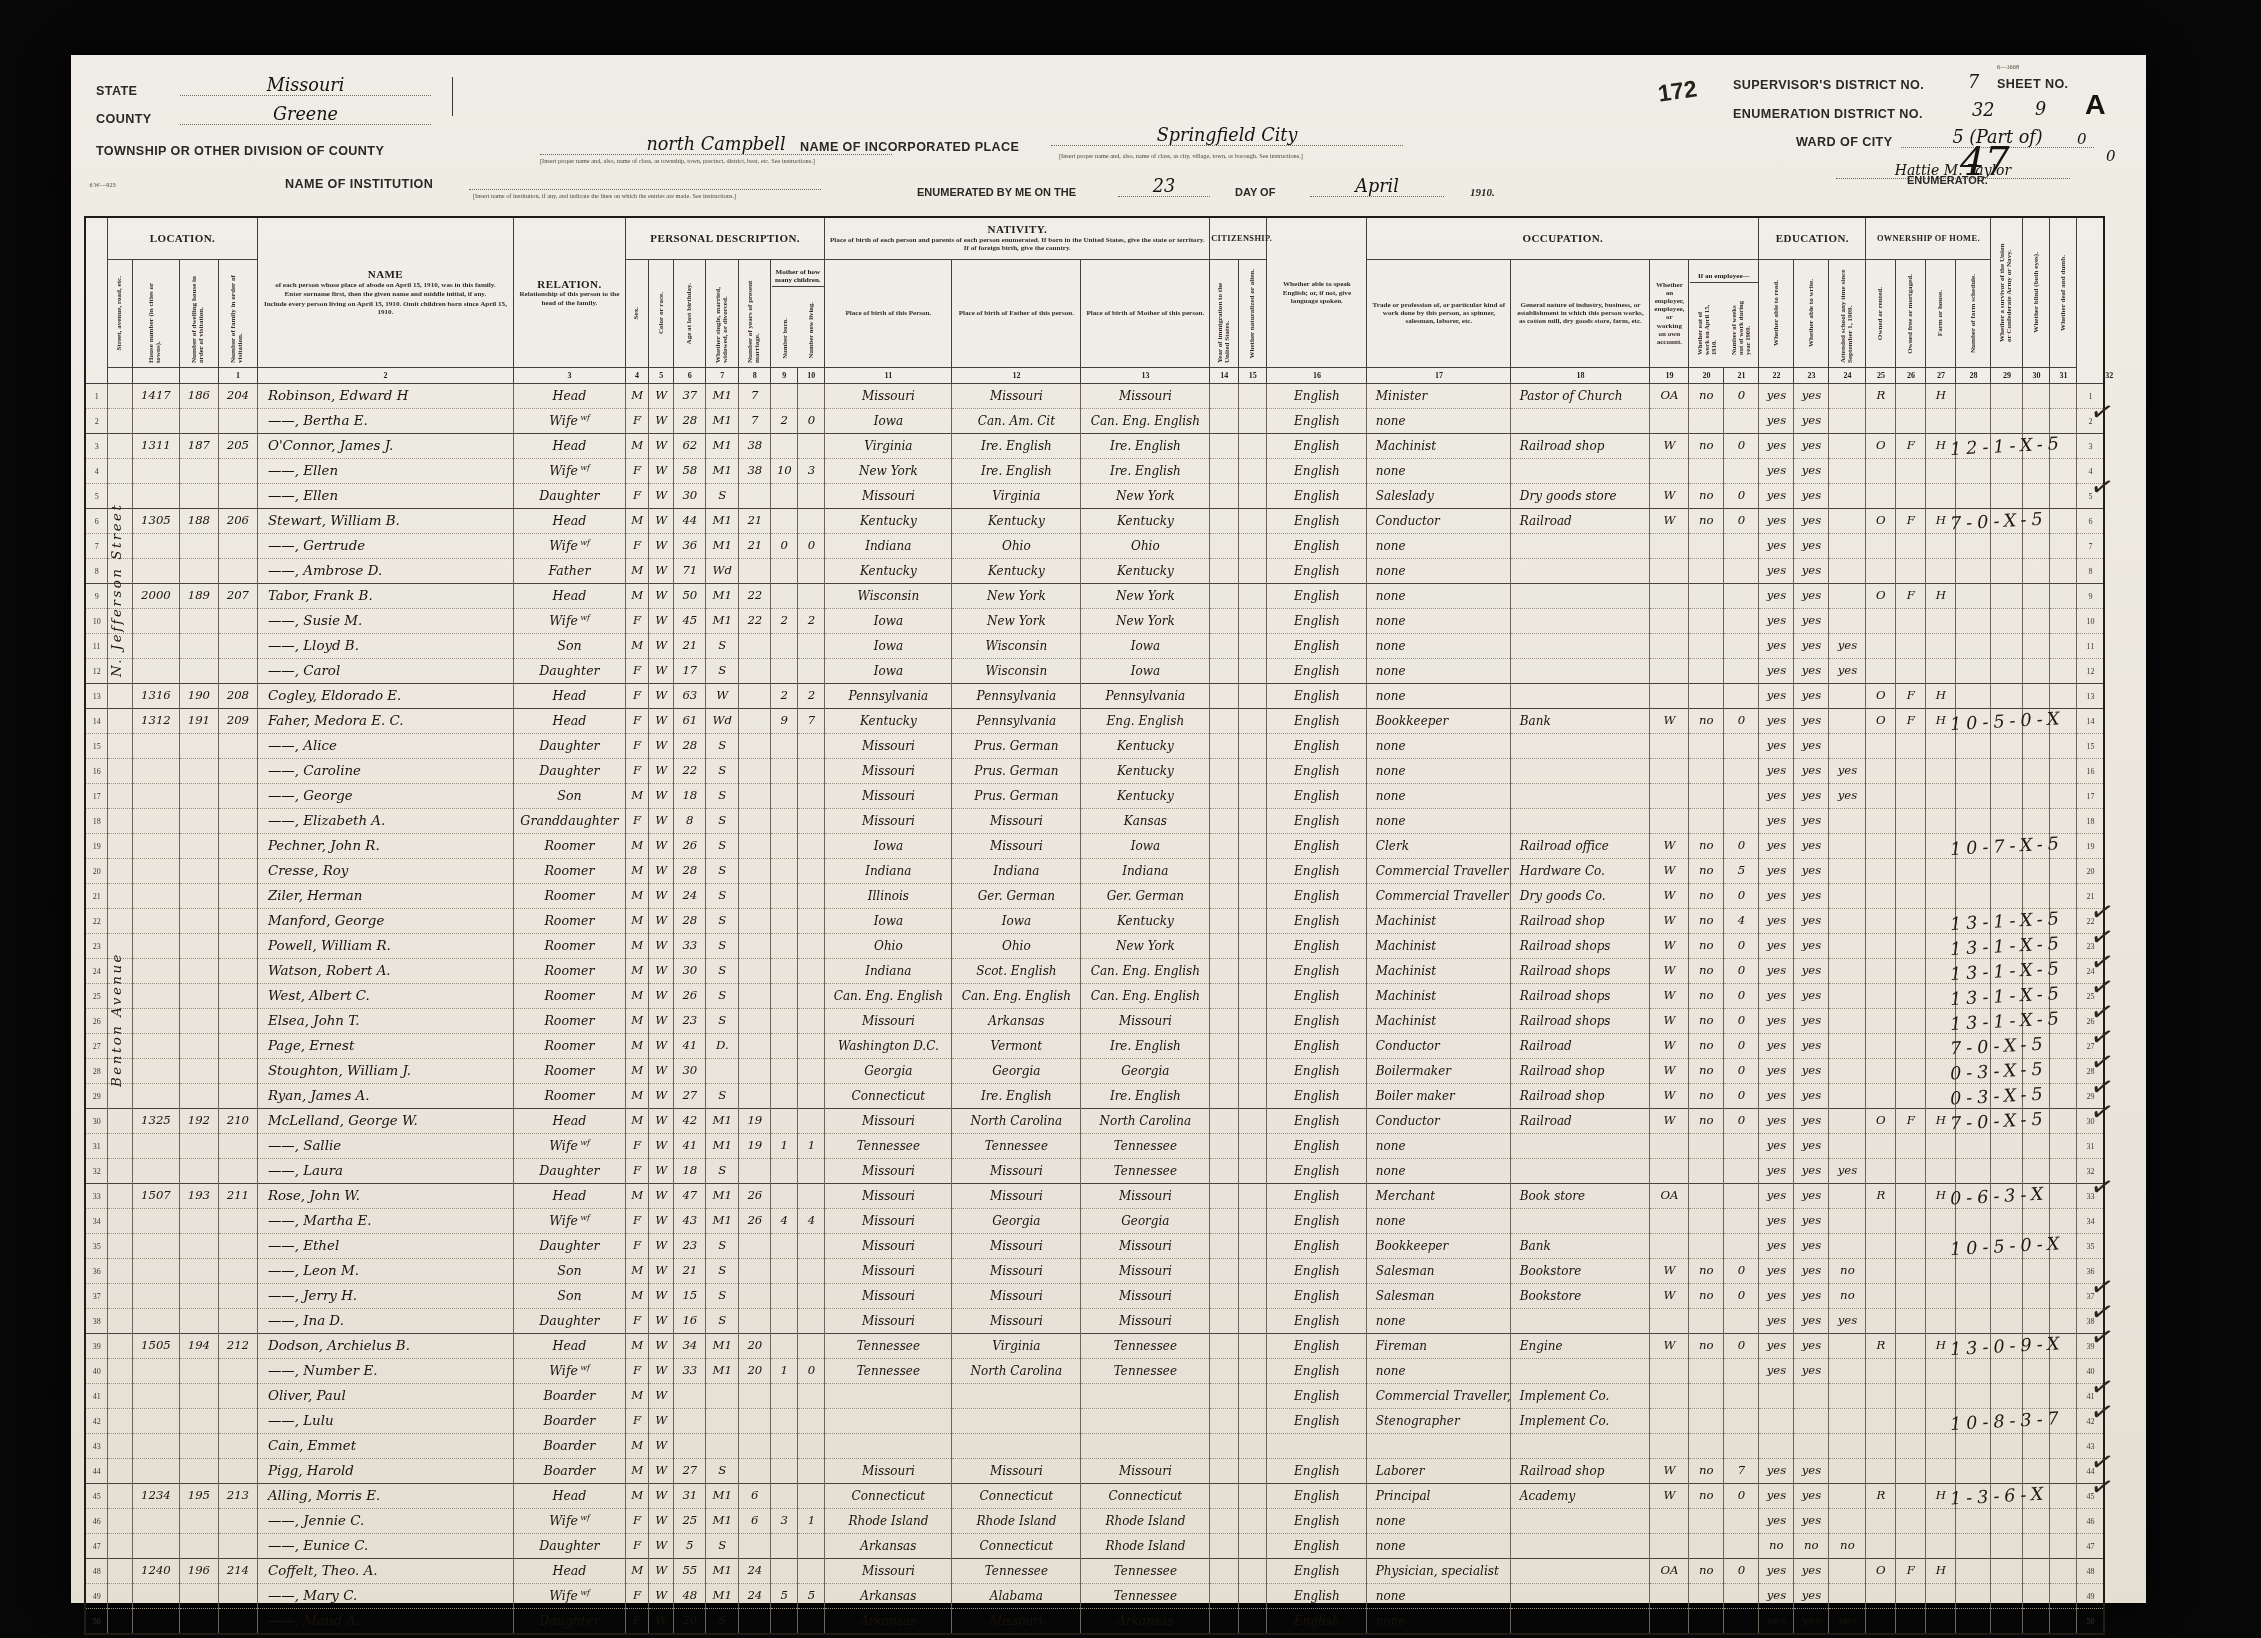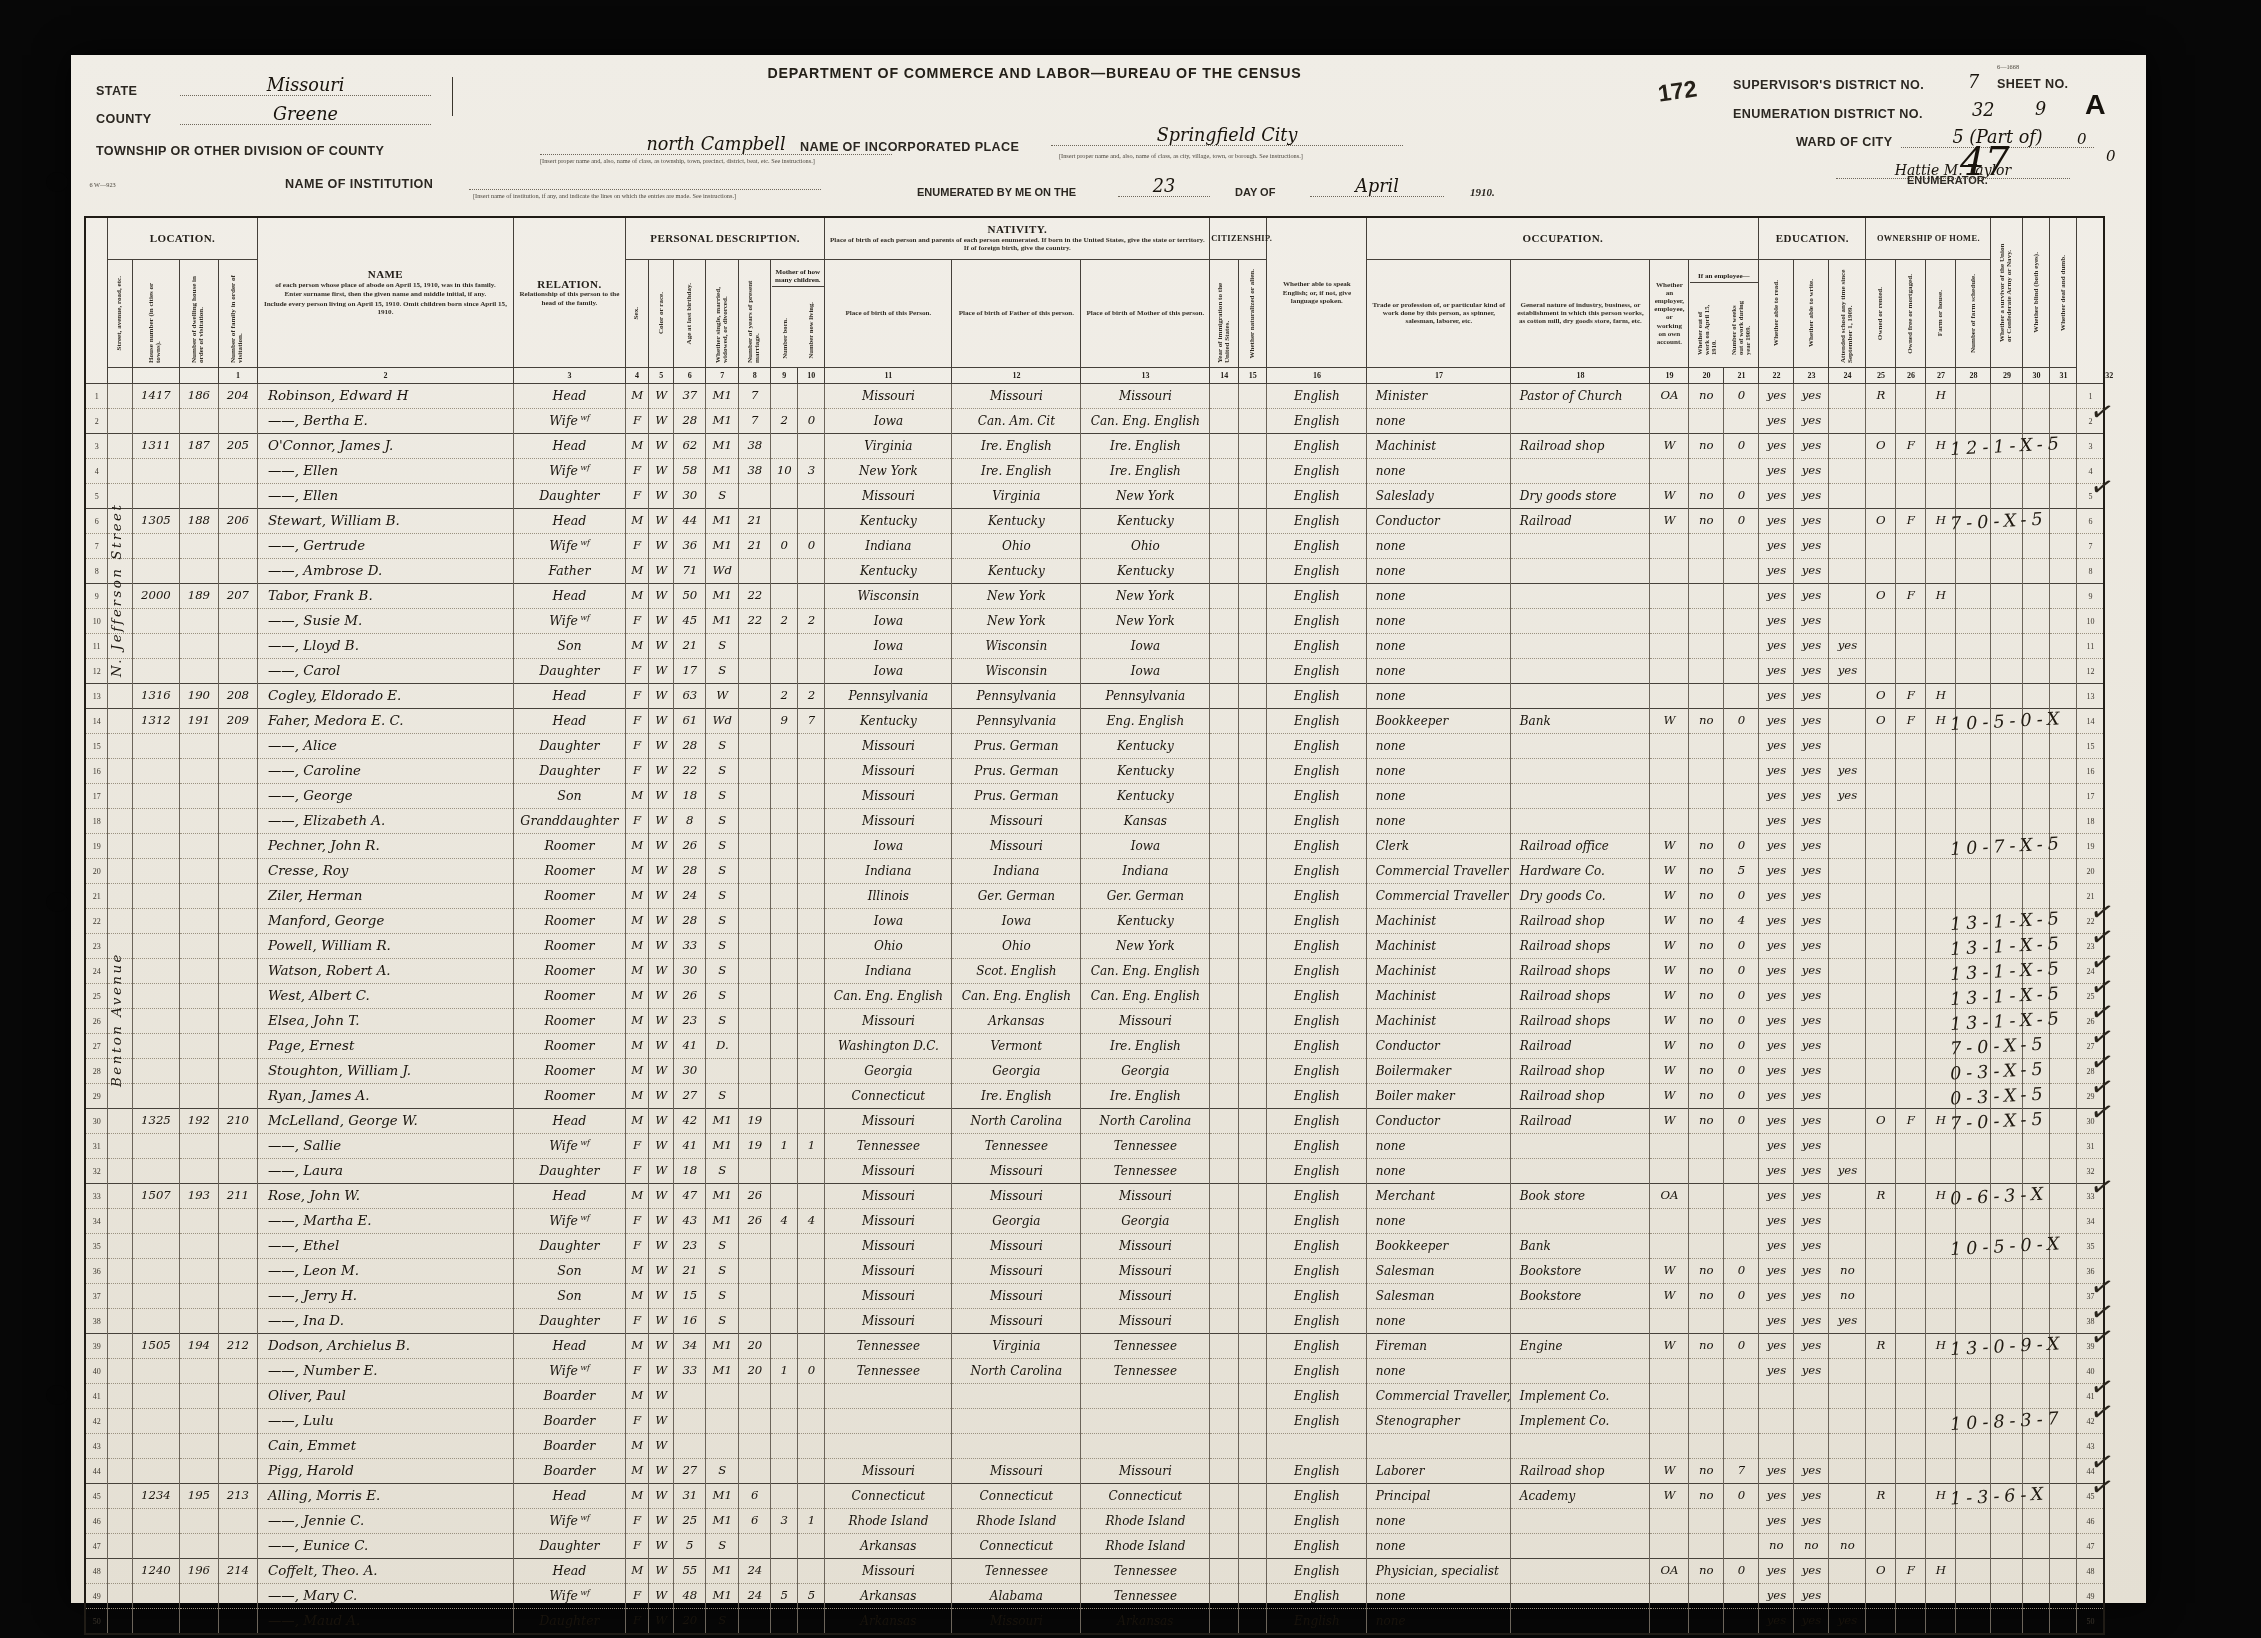--- a/index.html
+++ b/index.html
@@ -82,21 +82,20 @@
 </head>
 <body>
 
 <div class="page">
   <div class="sheet">
     <div class="hole h1"></div>
     <div class="hole h2"></div>
     <div class="hole h3"></div>
 
     <div class="shead">
-      <div class="p-abs dept">DEPARTMENT OF COMMERCE AND LABOR—BUREAU OF THE CENSUS</div>
       <div class="p-abs stamp">172</div>
 
       <div class="p-abs lab" style="left:25px;top:28.5px">STATE</div>
       <div class="p-abs hw hw-lg dotted" style="left:109px;top:20px;width:251px">Missouri</div>
       <div class="p-abs lab" style="left:25px;top:57px">COUNTY</div>
       <div class="p-abs hw hw-lg dotted" style="left:109px;top:49px;width:251px">Greene</div>
       <div class="p-abs vline" style="left:381px;top:22px"></div>
 
       <div class="p-abs lab" style="left:25px;top:89px">TOWNSHIP OR OTHER DIVISION OF COUNTY</div>
       <div class="p-abs hw hw-lg dotted" style="left:469px;top:79px;width:352px">north Campbell</div>

